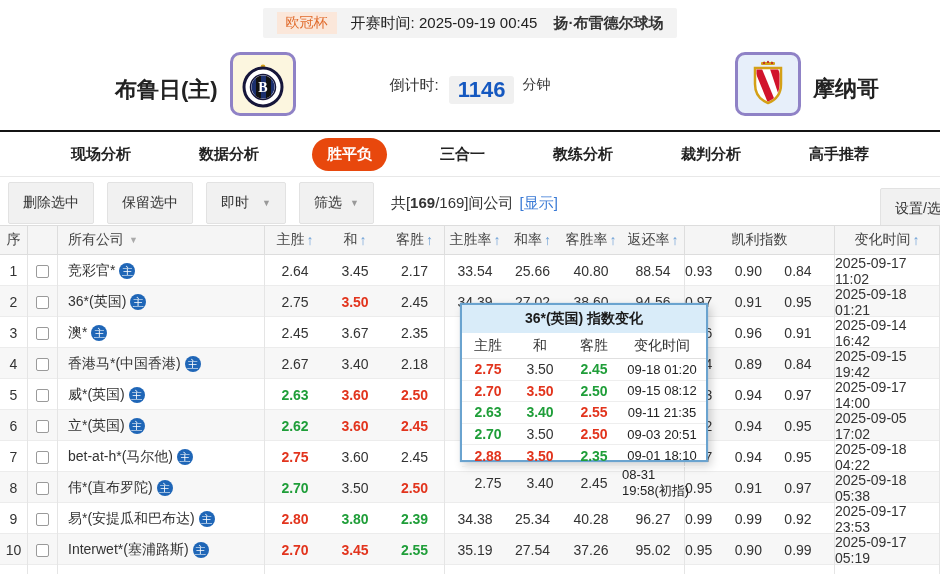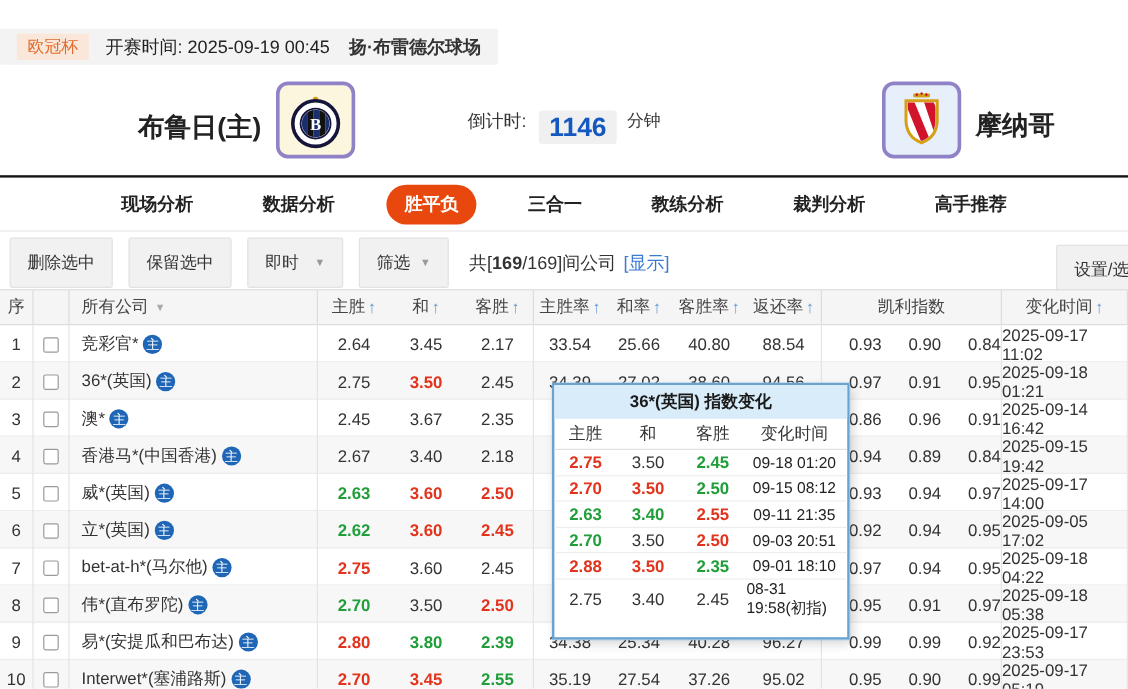--- a/index.html
+++ b/index.html
@@ -1,20 +1,20 @@
 <!DOCTYPE html>
 <html><head>
 <meta charset="utf-8">
 <style>
   * { margin:0; padding:0; box-sizing:border-box; }
   html,body { width:940px; height:574px; overflow:hidden; background:#fff;
     font-family:"Liberation Sans","DejaVu Sans",sans-serif; color:#333; font-size:14px; }
 
   
-  .info-wrap { padding-top:8px; display:flex; justify-content:flex-start;margin-top:16px; }
+  .info-wrap { padding-top:8px; display:flex; justify-content:center; }
   .info-bar { display:inline-flex; align-items:center; background:#f3f3f3; padding:4px 14px; border-radius:2px; }
   .league-chip { background:#fbe7da; color:#e06a2b; padding:2px 9px; margin-right:14px; font-size:14px; }
   .kickoff { font-weight:400; color:#222; font-size:15px; }
   .venue { margin-left:16px; font-weight:600; color:#333; font-size:15px; }
 
   
   .teams { position:relative; height:92px; }
   .team-name { position:absolute; font-size:22px; font-weight:700; color:#222; }
   .home-name { left:115px; top:37px; }
   .away-name { left:813px; top:36px; }
@@ -22,21 +22,21 @@
     display:flex; align-items:center; justify-content:center; }
   .logo-home { left:230px; background:#fcf6df; }
   .logo-away { left:735px; background:#e7effa; }
   .countdown { position:absolute; left:0; right:0; top:38px; display:flex; justify-content:center; align-items:flex-start; }
   .cd-label { font-size:15px; color:#333; margin-right:10px; }
   .cd-value { background:#f0f0f0; border-radius:3px; padding:1px 9px; color:#1558c0; font-size:22px; font-weight:700; }
   .cd-unit { margin-left:8px; font-size:14px; color:#333; }
 
   
   .nav { border-top:2px solid #141414; border-bottom:1px solid #e8e8e8; height:47px;
-    display:flex; align-items:center; justify-content:center; gap:28px; }
+    display:flex; align-items:center; justify-content:center; gap:38px; }
   .tab { font-size:15px; font-weight:700; color:#222; padding:7px 15px; cursor:pointer; }
   .tab.active { background:#e8480d; color:#fff; border-radius:17px; }
 
   
   .toolbar { position:relative; height:30px; margin:11px 0 0 8px; display:flex; align-items:center; }
   .tbtn { background:#f1f1f1; border:1px solid #e2e2e2; color:#333; height:42px; padding:0 14px;
     font-size:14px; border-radius:2px; margin-right:13px; display:inline-flex; align-items:center; cursor:pointer; }
   .tbtn .caret { color:#999; font-size:9px; margin-left:8px; }
   .tbtn.dd-wide { width:80px; justify-content:space-between; }
   .count-text { margin-left:4px; font-size:15px; color:#333; }
@@ -56,27 +56,27 @@
   .bR { border-right:1px solid #ddd; }
   .trow { height:31px; border-bottom:1px solid #ececec; }
   .trow:nth-child(even) { background:#f7f7f7; }
   .trow .c { display:flex; align-items:center; justify-content:center; font-size:14px; }
   .trow .c.comp { justify-content:flex-start; padding-left:10px; }
   .trow .bR { border-right:1px solid #e5e5e5; }
   .badge { width:16px; height:16px; border-radius:50%; background:#1f66b7; color:#fff; font-size:11px;
     display:inline-flex; align-items:center; justify-content:center; margin-left:4px; flex:none; }
   .checkbox { width:13px; height:13px; border:1px solid #9a9a9a; border-radius:2px; background:#fff; cursor:pointer; }
   .kelly3 { display:flex; width:100%; }
-  .kelly3 span { flex:1; text-align:right; }
+  .kelly3 span { flex:1; text-align:left; }
   .timecell { font-size:13px; color:#333; }
   .up { color:#e2341d; font-weight:700; }
   .down { color:#1f9e39; font-weight:700; }
 
   
-  .popup { position:absolute; left:460px; top:78px; width:248px; height:214px; background:#fff;
+  .popup { position:absolute; left:460px; top:78px; width:248px; height:159px; background:#fff;
     border:2px solid #6aa3cf; box-shadow:0 0 1px #9cc4e4, 3px 4px 9px rgba(0,0,0,0.18); z-index:10; }
   .popup-title { height:28px; background:#d9ecf9; display:flex; align-items:center; justify-content:center;
     font-weight:700; color:#1a1a1a; font-size:14px; }
   .pgrid { display:grid; grid-template-columns:52px 52px 56px 80px; }
   .phead { height:26px; border-bottom:1px solid #e0e0e0; }
   .phead .pc { display:flex; align-items:center; justify-content:center; color:#333; font-size:14px; }
   .prow { height:21.6px; border-bottom:1px solid #eee; }
   .prow:last-child { border-bottom:none; }
   .prow .pc { display:flex; align-items:center; justify-content:center; font-size:14px; }
   .prow .ptime { font-size:13px; color:#222; }

